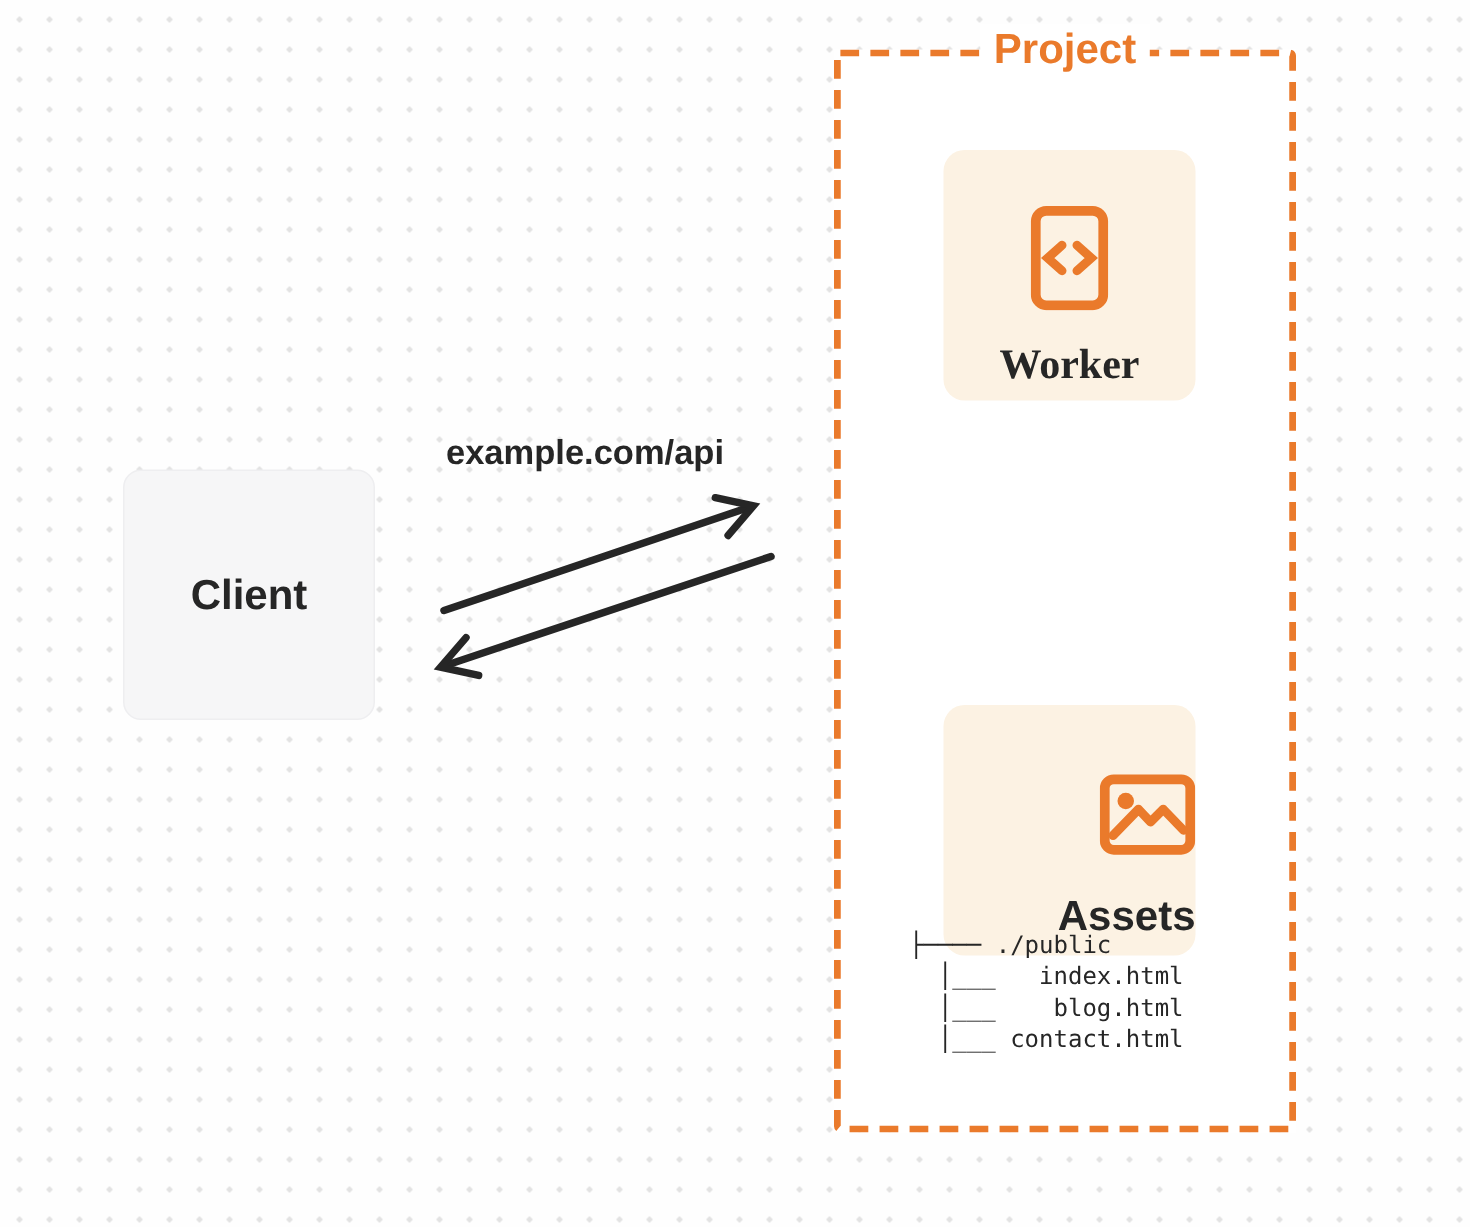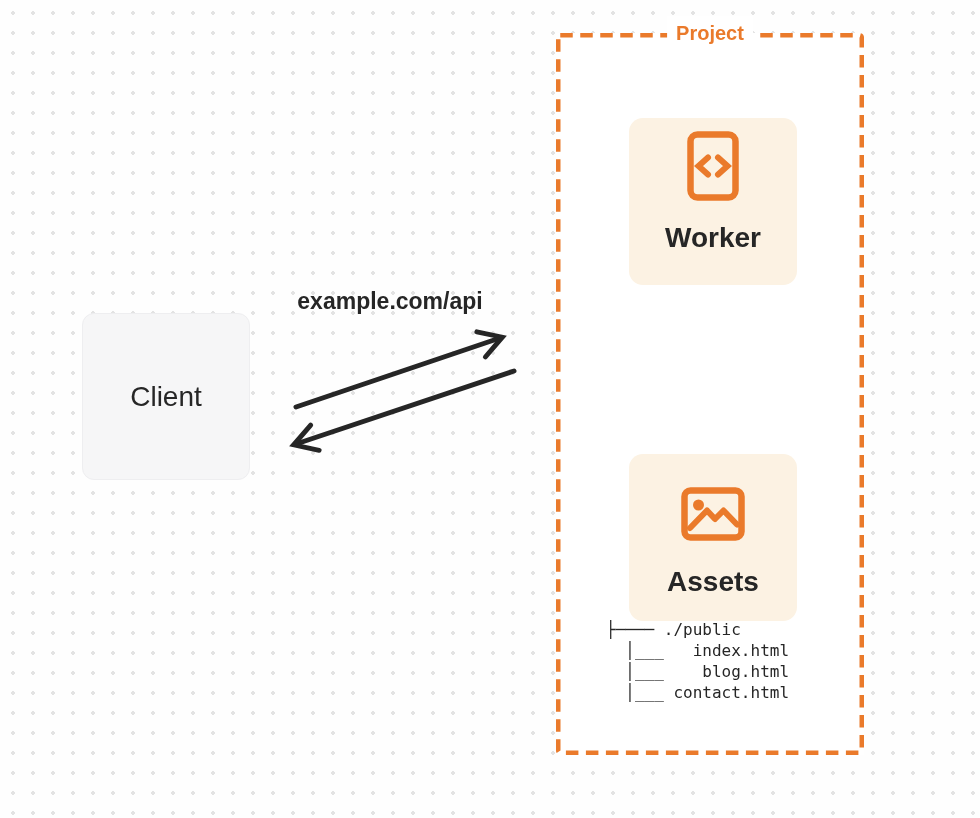--- a/index.html
+++ b/index.html
@@ -31,54 +31,54 @@
     background:var(--panel-bg);z-index:2;
   }
   .project-border{position:absolute;left:0;top:0;width:100%;height:100%;}
   .project-border rect{
     fill:none;stroke:var(--orange);stroke-width:4.5;
     stroke-dasharray:12.5 7.5;
   }
   .project-title{
     position:absolute;top:-17px;left:50%;transform:translateX(-50%);
     background:var(--panel-bg);padding:0 9px;
-    font-size:20px;font-weight:700;color:var(--orange);white-space:nowrap;
+    font-size:28px;font-weight:700;color:var(--orange);white-space:nowrap;
     line-height:34px;
   }
 
   
   .card{
     position:absolute;left:73px;width:168px;height:167px;
     background:var(--card-bg);border-radius:14px;
     display:flex;flex-direction:column;align-items:center;
   }
   .card .label{font-size:28px;font-weight:700;color:var(--ink);line-height:34px;}
-  .worker-card{top:85px;padding-top:13px;}
+  .worker-card{top:67px;padding-top:37px;font-family:Liberation Serif, serif;}
   .worker-card .icon{margin-bottom:20px;}
-  .assets-card{top:421px;padding-top:33px;}
+  .assets-card{top:437px;padding-top:46px;align-items:flex-end;}
   .assets-card .icon{margin-bottom:24px;}
   .icon svg{display:block;}
   .icon .stroke{fill:none;stroke:var(--orange);}
   .icon .fill{fill:var(--orange);stroke:none;}
 
   
   .file-tree{
     position:absolute;left:50px;top:586px;
     font-family:"DejaVu Sans Mono", monospace;
     font-size:16px;line-height:21px;font-weight:400;color:var(--ink);
     white-space:pre;
   }
 
   
   .client-box{
     position:absolute;left:82px;top:313px;width:168px;height:167px;
     background:var(--client-bg);border:1px solid #EEEEF0;border-radius:12px;
     display:flex;align-items:center;justify-content:center;z-index:2;
   }
-  .client-box .label{font-size:28px;font-weight:400;color:var(--ink);}
+  .client-box .label{font-size:28px;font-weight:700;color:var(--ink);}
 
   
   .api-label{
     position:absolute;left:390px;top:288px;transform:translateX(-50%);
     font-size:23px;font-weight:700;color:var(--ink);white-space:nowrap;z-index:2;
   }
 
   .arrow{fill:none;stroke:var(--ink);stroke-width:5;stroke-linecap:round;}
 </style>
 </head>

